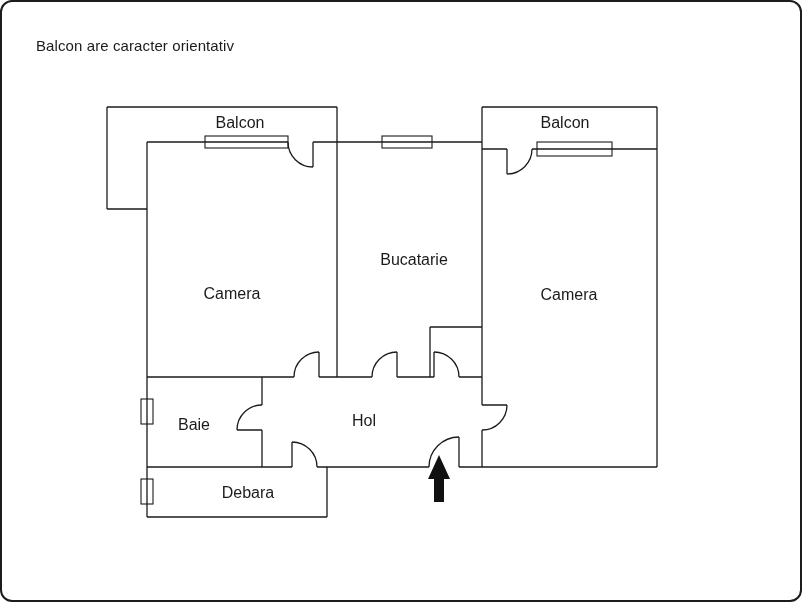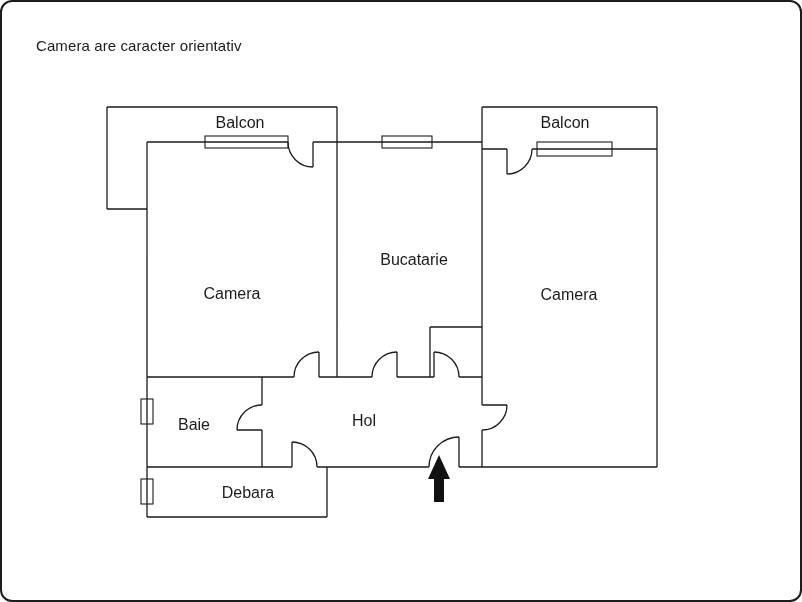--- a/index.html
+++ b/index.html
@@ -45,21 +45,21 @@
     font-family: "Liberation Sans", sans-serif;
     font-size: 16px;
     fill: #1b1b1b;
   }
 </style>
 </head>
 <body>
 
 <div class="page">
 
-  <div class="title">Camera are caracter orientativ</div>
+  <div class="title">Balcon are caracter orientativ</div>
 
   <svg class="plan-svg" width="802" height="602" viewBox="0 0 802 602">
 
     <path class="plan-line" d="M105,105 H335 M480,105 H655
              M105,105 V207 M105,207 H145
              M145,140 V515
              M145,140 H286 M311,140 H480
              M480,147 H505 M530,147 H655
              M335,105 V375
              M480,105 V403 M480,428 V465

